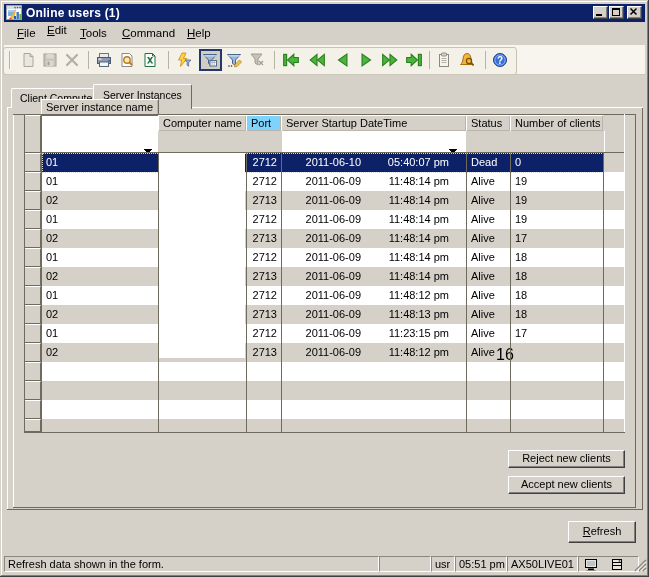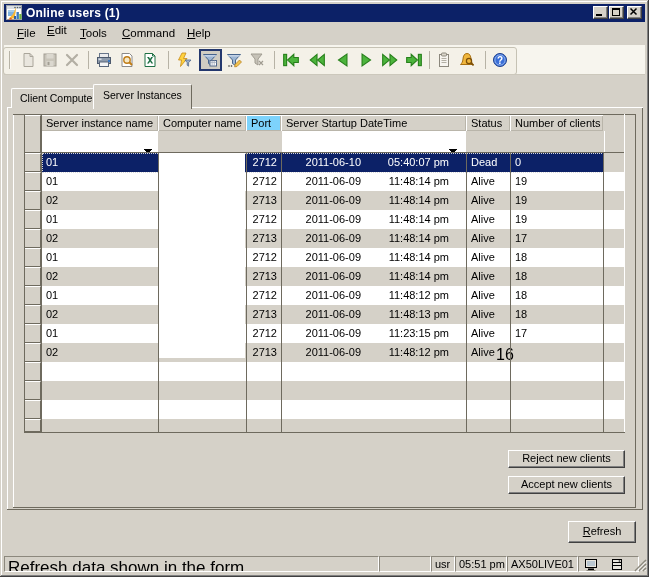--- a/index.html
+++ b/index.html
@@ -158,21 +158,21 @@
 <div class="abs" style="left:11px;top:88px;width:81px;height:19px;background:#d5d1c8;border-top:1px solid #fff;border-left:1px solid #fff;border-right:1px solid #6e6a5e;border-top-left-radius:2px;border-top-right-radius:2px;">
       <div style="font-size:10.5px;margin:3px 0 0 8px;white-space:nowrap;">Client Computer</div>
     </div>
 <div class="abs" style="left:93px;top:84px;width:97px;height:24px;background:#d5d1c8;border-top:1px solid #fff;border-left:1px solid #fff;border-right:1px solid #6e6a5e;border-top-left-radius:2px;border-top-right-radius:2px;">
       <div style="font-size:10.5px;margin:4px 0 0 9px;white-space:nowrap;">Server Instances</div>
     </div>
 <div class="abs" style="left:24px;top:114px;width:601px;height:319px;background:#fff;"></div>
 <div class="abs" style="left:24px;top:115px;width:16px;height:15px;background:#d5d1c8;border-top:1px solid #fff;border-left:1px solid #fff;border-right:1px solid #6e6a5e;border-bottom:1px solid #6e6a5e;box-shadow:inset -1px -1px 0 #b9b5aa;">
       <div style="font-size:11px;margin:1px 0 0 4px;white-space:nowrap;overflow:hidden;"></div>
     </div>
-<div class="abs" style="left:41px;top:115px;width:116px;height:15px;background:#d5d1c8;border-top:1px solid #fff;border-left:1px solid #fff;border-right:1px solid #6e6a5e;border-bottom:1px solid #6e6a5e;box-shadow:inset -1px -1px 0 #b9b5aa;">
+<div class="abs" style="left:41px;top:99px;width:116px;height:15px;background:#d5d1c8;border-top:1px solid #fff;border-left:1px solid #fff;border-right:1px solid #6e6a5e;border-bottom:1px solid #6e6a5e;box-shadow:inset -1px -1px 0 #b9b5aa;">
       <div style="font-size:11px;margin:1px 0 0 4px;white-space:nowrap;overflow:hidden;">Server instance name</div>
     </div>
 <div class="abs" style="left:158px;top:115px;width:87px;height:15px;background:#d5d1c8;border-top:1px solid #fff;border-left:1px solid #fff;border-right:1px solid #6e6a5e;border-bottom:1px solid #6e6a5e;box-shadow:inset -1px -1px 0 #b9b5aa;">
       <div style="font-size:11px;margin:1px 0 0 4px;white-space:nowrap;overflow:hidden;">Computer name</div>
     </div>
 <div class="abs" style="left:246px;top:115px;width:34px;height:15px;background:#7dd3fc;border-top:1px solid #fff;border-left:1px solid #fff;border-right:1px solid #6e6a5e;border-bottom:1px solid #6e6a5e;box-shadow:inset -1px -1px 0 #b9b5aa;">
       <div style="font-size:11px;margin:1px 0 0 4px;white-space:nowrap;overflow:hidden;">Port</div>
     </div>
 <div class="abs" style="left:281px;top:115px;width:184px;height:15px;background:#d5d1c8;border-top:1px solid #fff;border-left:1px solid #fff;border-right:1px solid #6e6a5e;border-bottom:1px solid #6e6a5e;box-shadow:inset -1px -1px 0 #b9b5aa;">
       <div style="font-size:11px;margin:1px 0 0 4px;white-space:nowrap;overflow:hidden;">Server Startup DateTime</div>
@@ -322,21 +322,21 @@
 <div class="abs" style="left:24px;top:432px;width:601px;height:1px;background:#6e6a5e;"></div>
 <div class="abs" style="left:508px;top:450px;width:115px;height:16px;background:#d5d1c8;border-top:1px solid #fff;border-left:1px solid #fff;border-right:1px solid #404040;border-bottom:1px solid #404040;box-shadow:inset -1px -1px 0 #808080;text-align:center;font-size:11px;">
       <div style="margin-top:1px">Reject new clients</div>
     </div>
 <div class="abs" style="left:508px;top:476px;width:115px;height:16px;background:#d5d1c8;border-top:1px solid #fff;border-left:1px solid #fff;border-right:1px solid #404040;border-bottom:1px solid #404040;box-shadow:inset -1px -1px 0 #808080;text-align:center;font-size:11px;">
       <div style="margin-top:1px">Accept new clients</div>
     </div>
 <div class="abs" style="left:568px;top:521px;width:66px;height:20px;background:#d5d1c8;border-top:1px solid #fff;border-left:1px solid #fff;border-right:1px solid #404040;border-bottom:1px solid #404040;box-shadow:inset -1px -1px 0 #808080;text-align:center;font-size:11px;">
       <div style="margin-top:3px"><span style="text-decoration:underline">R</span>efresh</div>
     </div>
-<div class="abs" style="left:4px;top:556px;width:373px;height:14px;background:#d5d1c8;border-top:1px solid #8c887d;border-left:1px solid #8c887d;border-right:1px solid #fff;border-bottom:1px solid #fff;font-size:17px;white-space:nowrap;overflow:hidden;">
+<div class="abs" style="left:4px;top:556px;width:373px;height:14px;background:#d5d1c8;border-top:1px solid #8c887d;border-left:1px solid #8c887d;border-right:1px solid #fff;border-bottom:1px solid #fff;font-size:11px;white-space:nowrap;overflow:hidden;">
       <div style="margin:1px 0 0 3px;">Refresh data shown in the form.</div>
     </div>
 <div class="abs" style="left:379px;top:556px;width:50px;height:14px;background:#d5d1c8;border-top:1px solid #8c887d;border-left:1px solid #8c887d;border-right:1px solid #fff;border-bottom:1px solid #fff;font-size:11px;white-space:nowrap;overflow:hidden;"></div>
 <div class="abs" style="left:431px;top:556px;width:22px;height:14px;background:#d5d1c8;border-top:1px solid #8c887d;border-left:1px solid #8c887d;border-right:1px solid #fff;border-bottom:1px solid #fff;font-size:11px;white-space:nowrap;overflow:hidden;">
       <div style="margin:1px 0 0 3px;">usr</div>
     </div>
 <div class="abs" style="left:455px;top:556px;width:50px;height:14px;background:#d5d1c8;border-top:1px solid #8c887d;border-left:1px solid #8c887d;border-right:1px solid #fff;border-bottom:1px solid #fff;font-size:11px;white-space:nowrap;overflow:hidden;">
       <div style="margin:1px 0 0 3px;">05:51 pm</div>
     </div>
 <div class="abs" style="left:507px;top:556px;width:69px;height:14px;background:#d5d1c8;border-top:1px solid #8c887d;border-left:1px solid #8c887d;border-right:1px solid #fff;border-bottom:1px solid #fff;font-size:11px;white-space:nowrap;overflow:hidden;">

